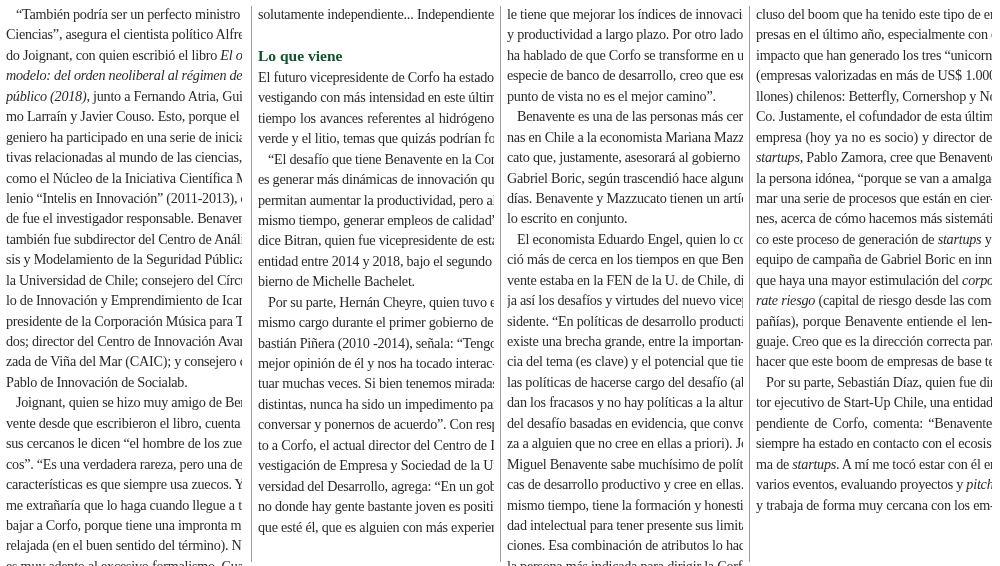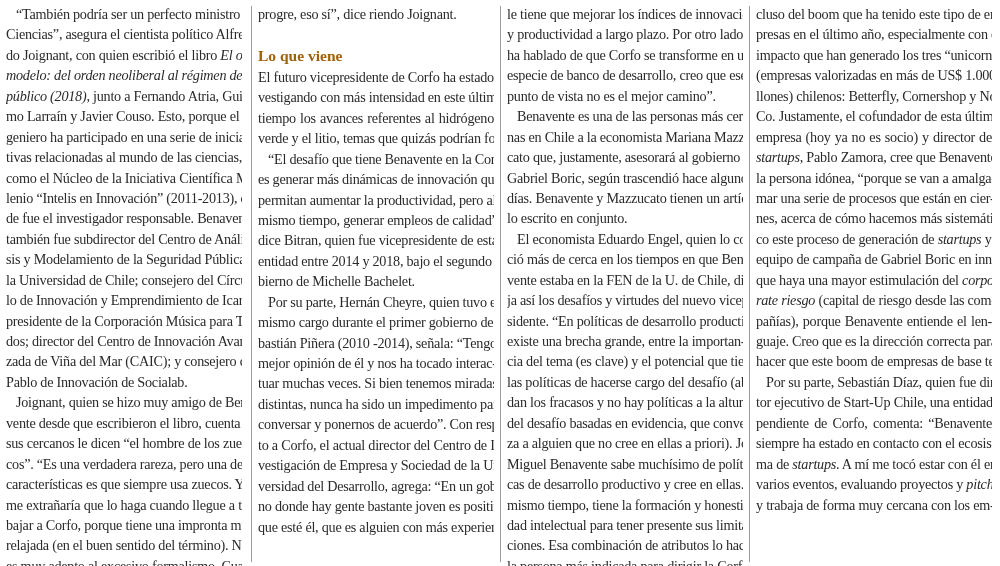--- a/index.html
+++ b/index.html
@@ -66,21 +66,21 @@
       display: block;
       height: 20.45px;
     }
     .subhead {
       display: block;
       height: 22px;
       line-height: 22px;
       font-family: "Liberation Serif", "DejaVu Serif", serif;
       font-weight: bold;
       font-size: 15.5px;
-      color: #a16207;
+      color: #14532d;
       white-space: nowrap;
     }
   </style>
 </head>
 <body>
 
 <div class="page">
   <div class="rule rule-1"></div>
   <div class="rule rule-2"></div>
   <div class="rule rule-3"></div>
@@ -109,21 +109,21 @@
       <span class="line"><span>vente desde que escribieron el libro, cuenta que</span></span>
       <span class="line"><span>sus cercanos le dicen “el hombre de los zue-</span></span>
       <span class="line"><span>cos”. “Es una verdadera rareza, pero una de sus</span></span>
       <span class="line"><span>características es que siempre usa zuecos. Y no</span></span>
       <span class="line"><span>me extrañaría que lo haga cuando llegue a tra-</span></span>
       <span class="line"><span>bajar a Corfo, porque tiene una impronta muy</span></span>
       <span class="line"><span>relajada (en el buen sentido del término). No</span></span>
       <span class="line"><span>es muy adepto al excesivo formalismo. Cuan-</span></span>
     </div>
   <div class="col col-2">
-      <span class="line last"><span>progre, eso sí”, dice riendo Joignant.</span></span>
+      <span class="line"><span>solutamente independiente... Independiente</span></span>
       <span class="gap"></span>
       <span class="subhead">Lo que viene</span>
       <span class="line"><span>El futuro vicepresidente de Corfo ha estado in-</span></span>
       <span class="line"><span>vestigando con más intensidad en este último</span></span>
       <span class="line"><span>tiempo los avances referentes al hidrógeno</span></span>
       <span class="line"><span>verde y el litio, temas que quizás podrían for-</span></span>
       <span class="line indent"><span>“El desafío que tiene Benavente en la Corfo</span></span>
       <span class="line"><span>es generar más dinámicas de innovación que</span></span>
       <span class="line"><span>permitan aumentar la productividad, pero al</span></span>
       <span class="line"><span>mismo tiempo, generar empleos de calidad”,</span></span>

